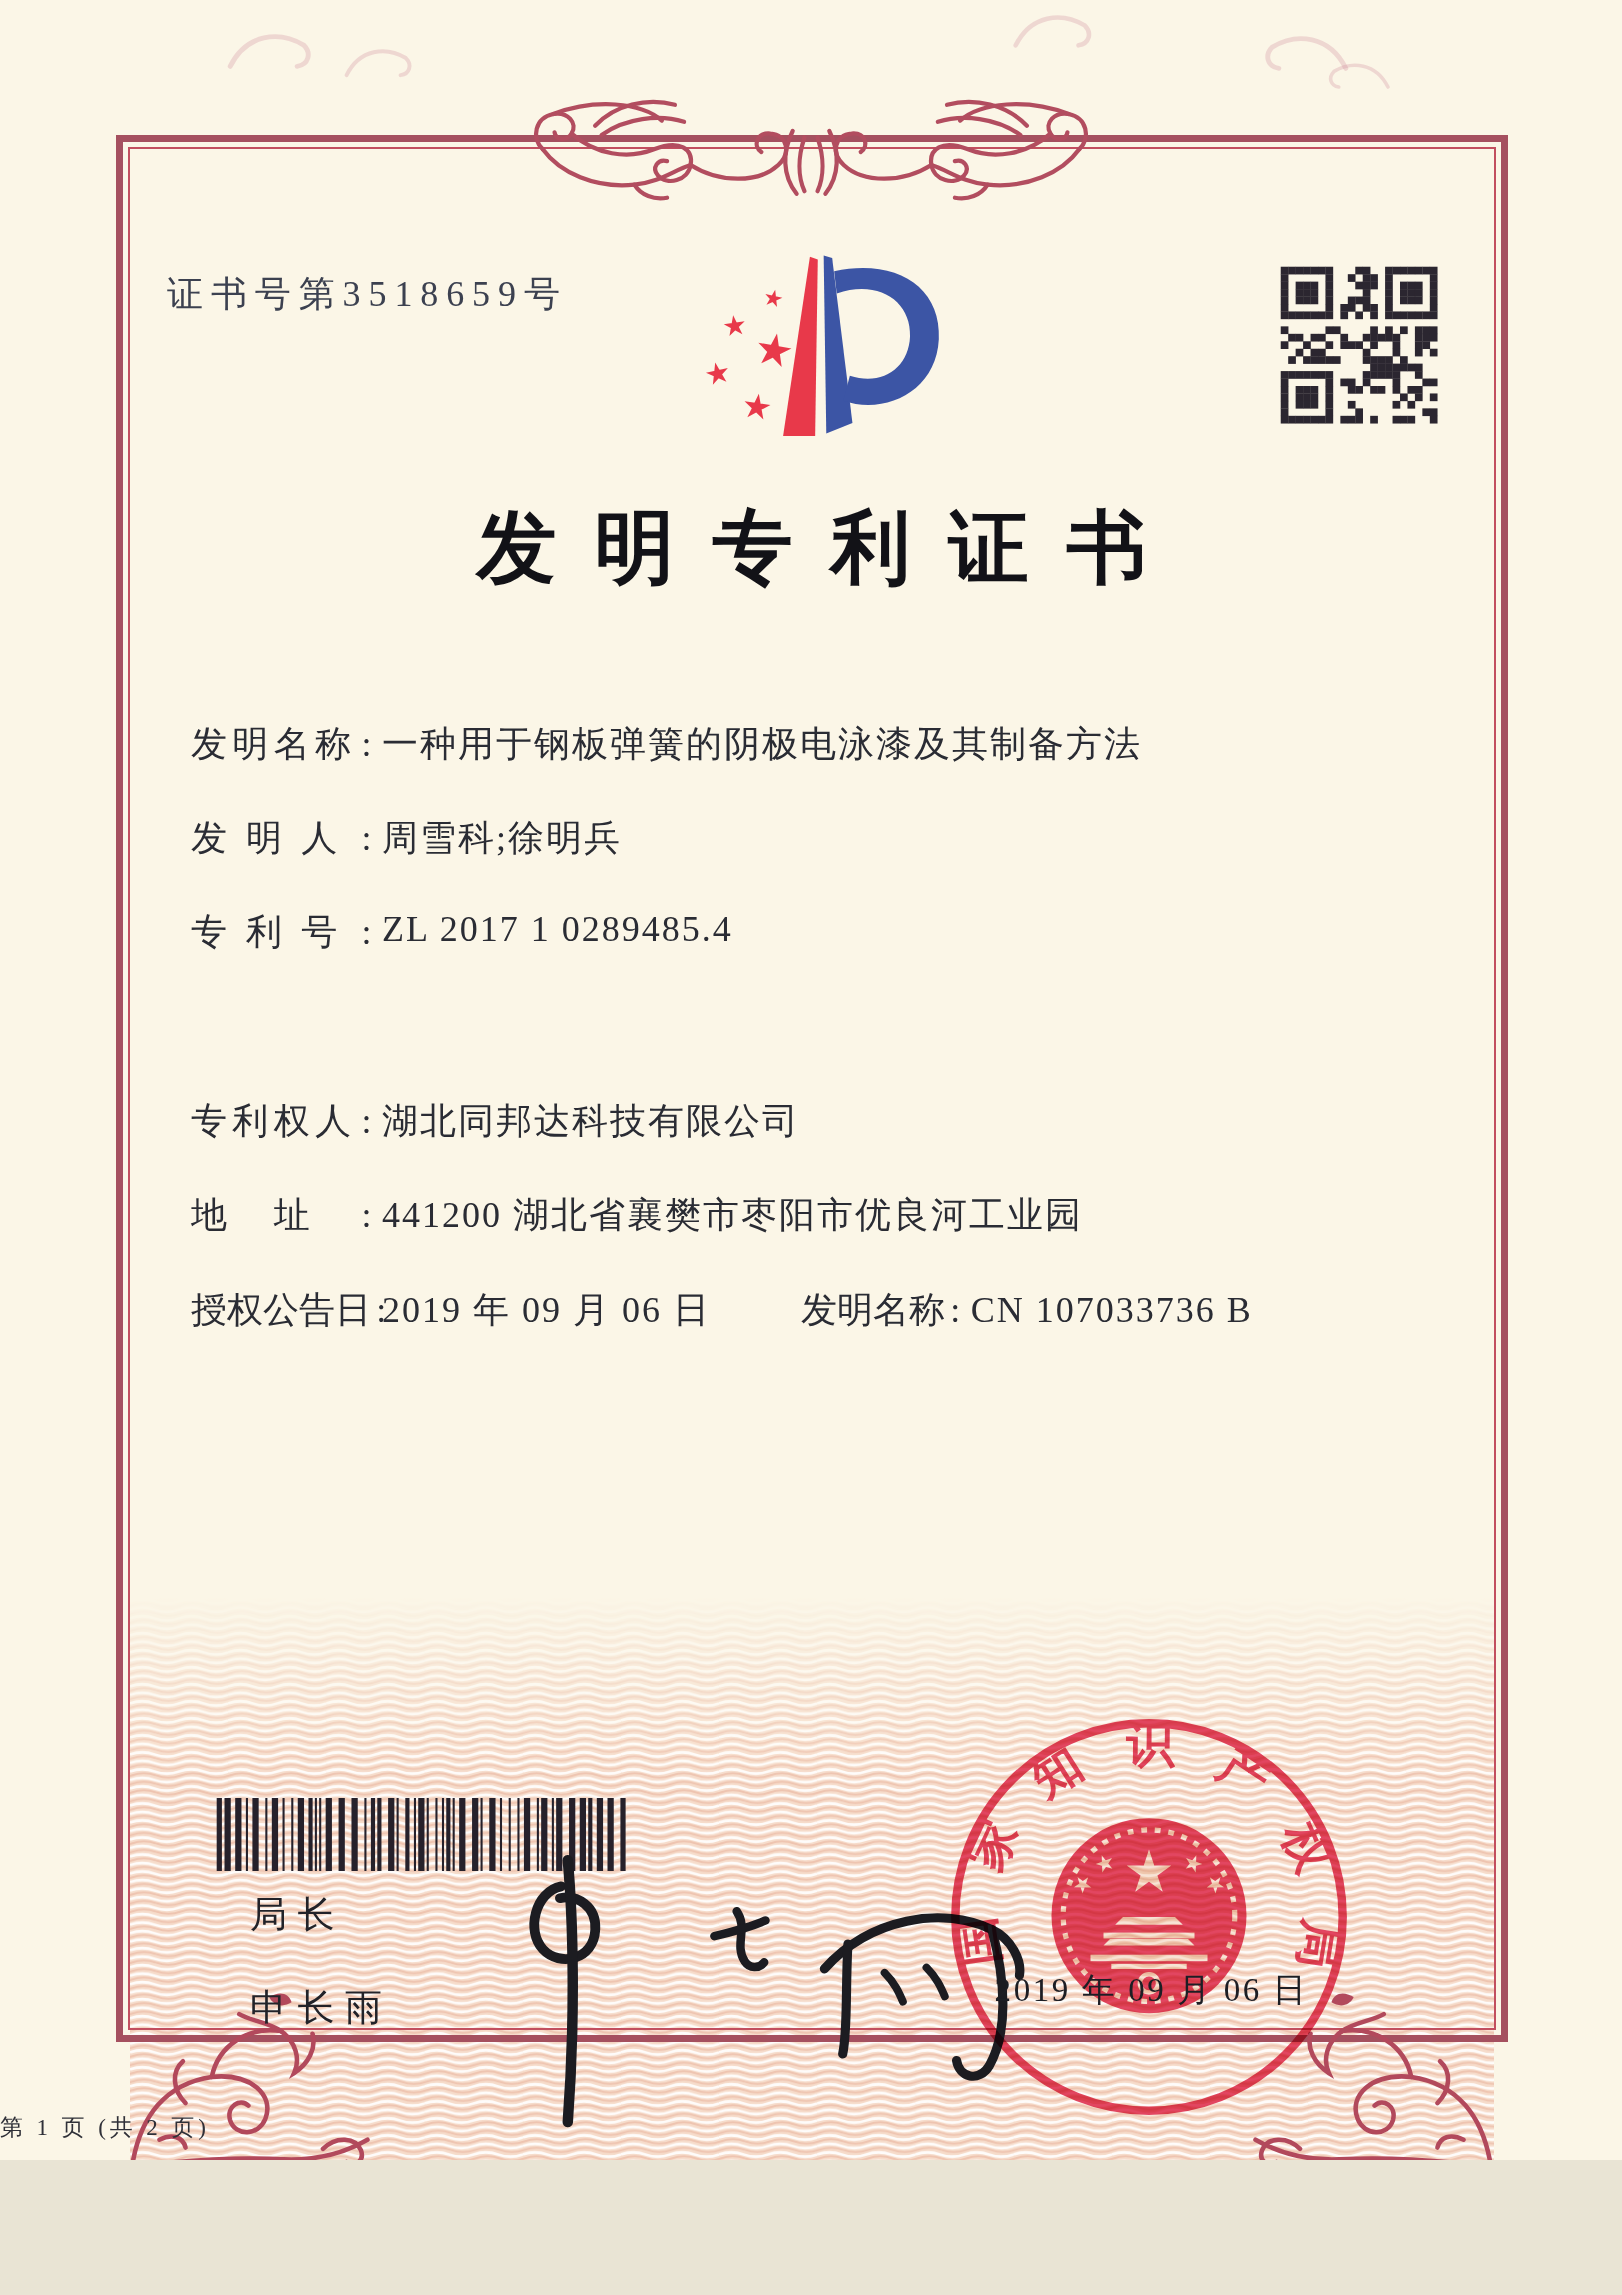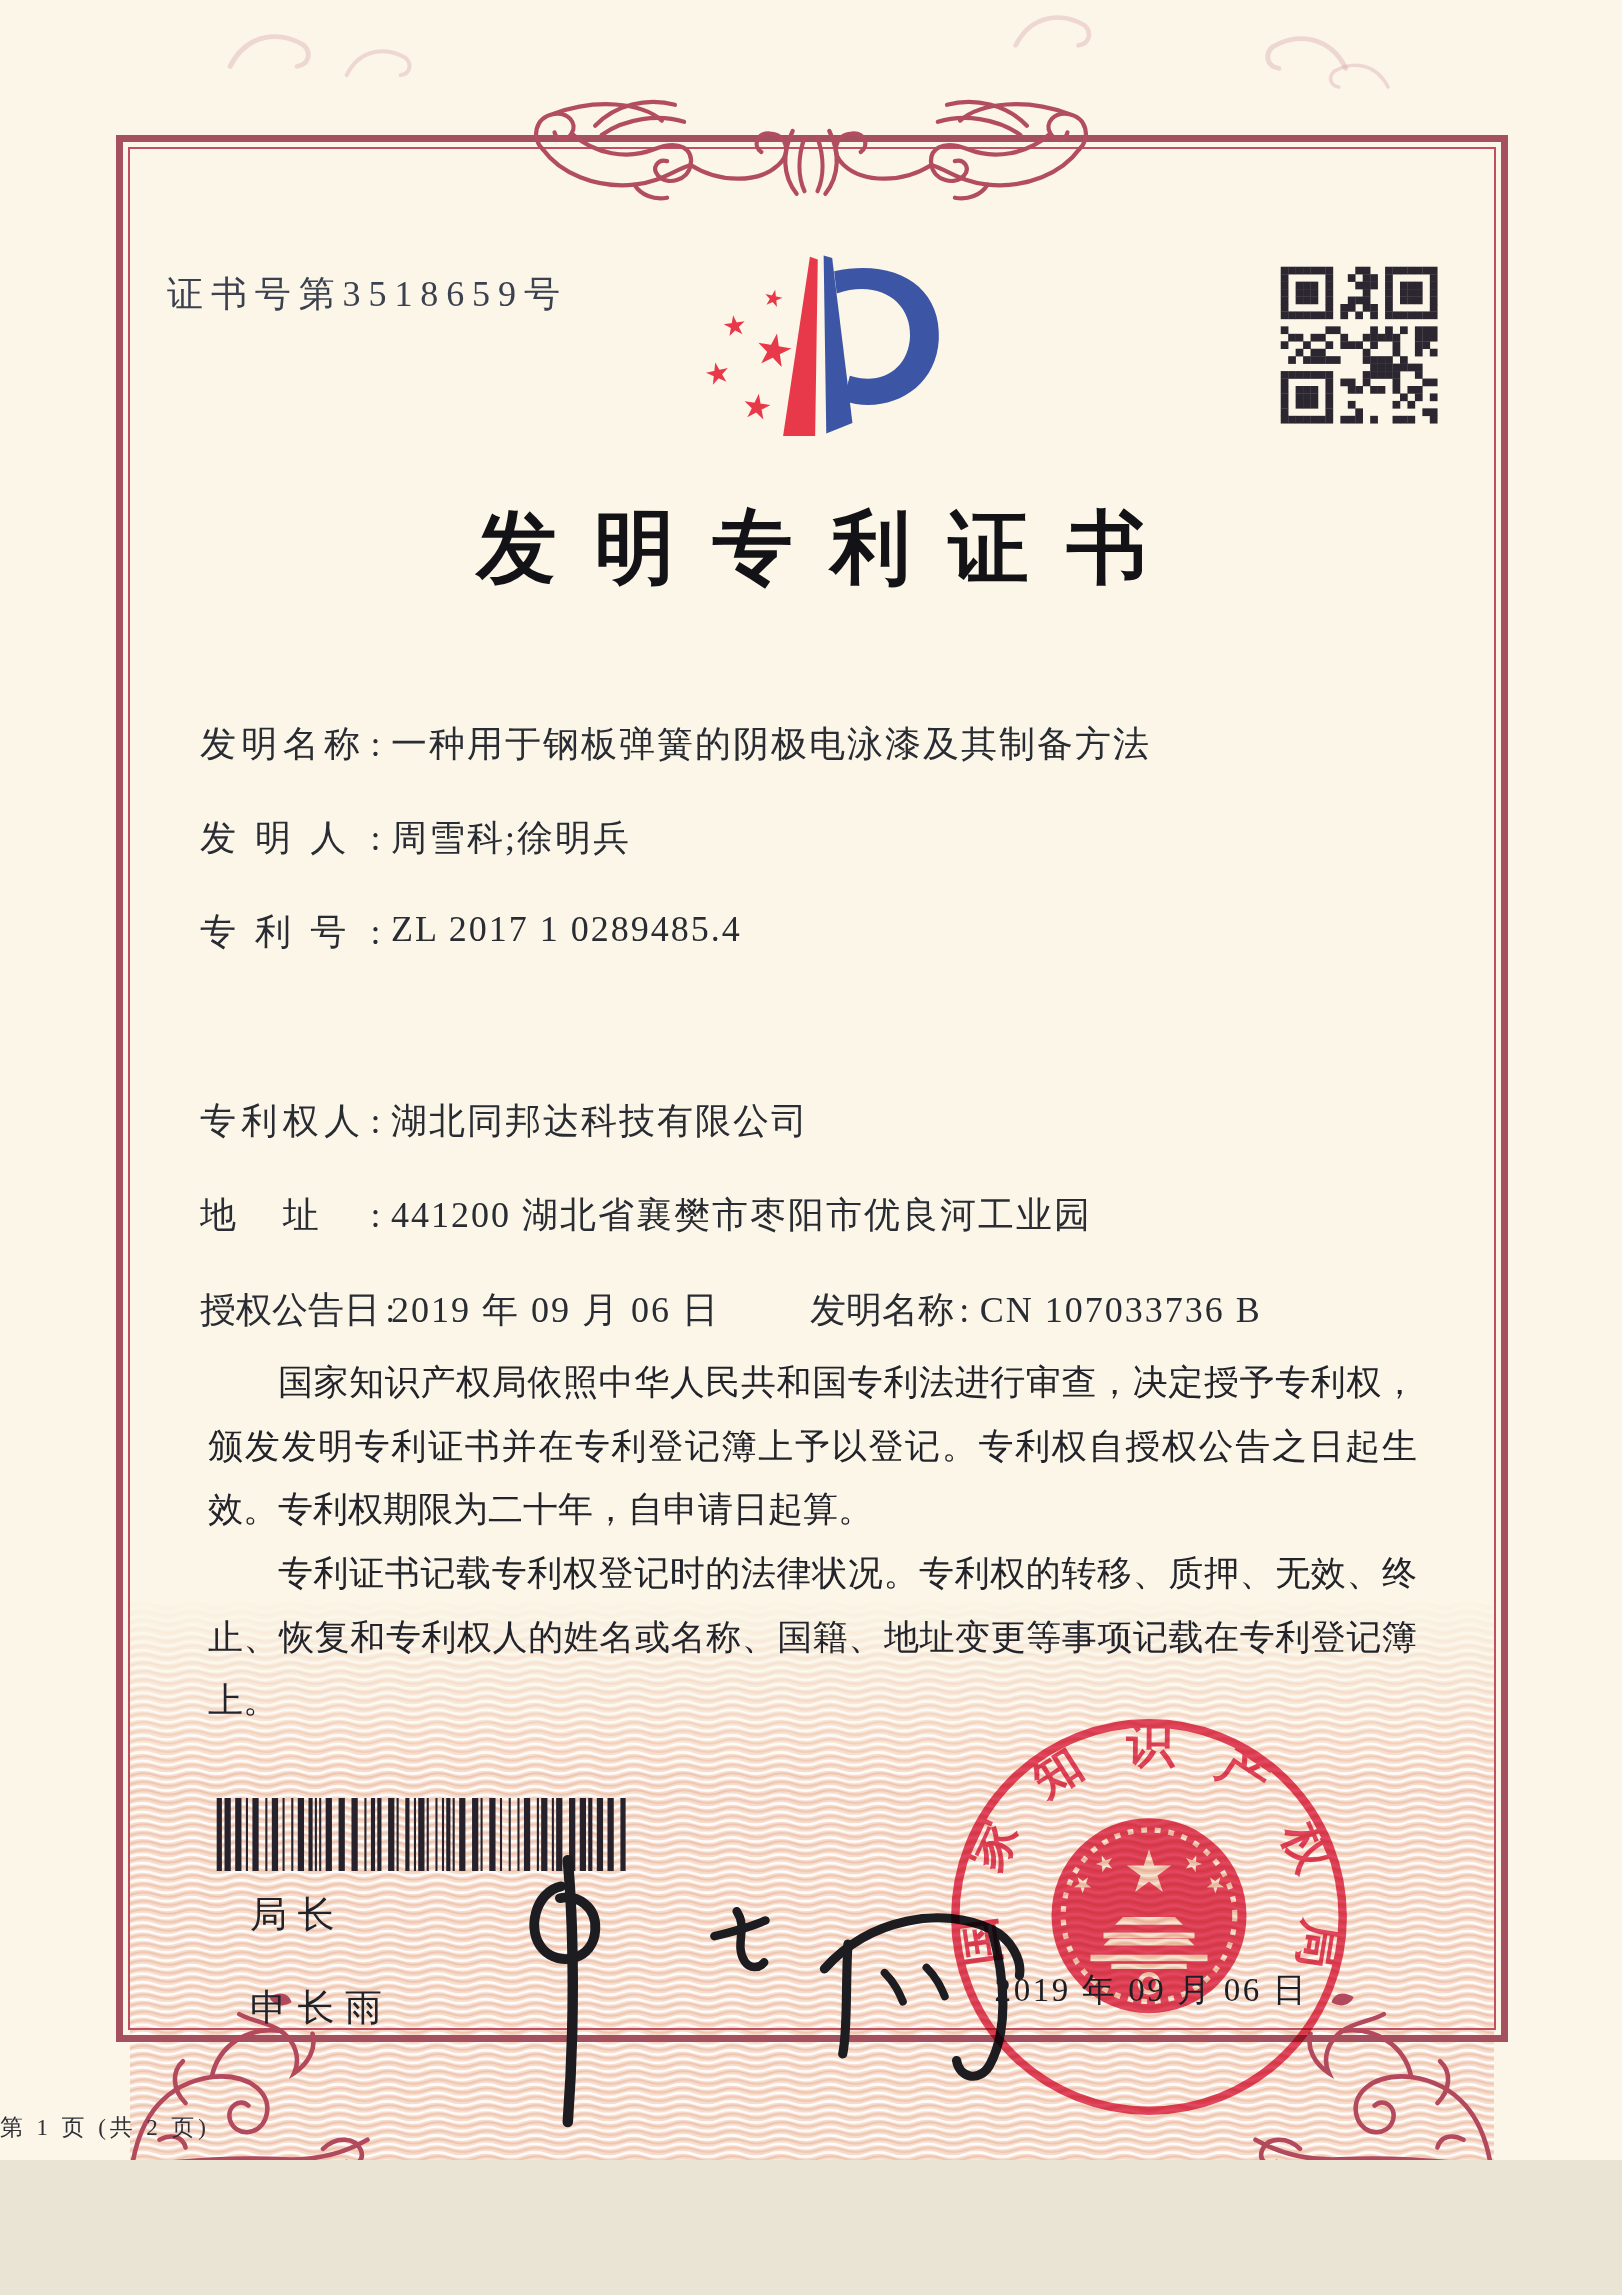--- a/index.html
+++ b/index.html
@@ -13,21 +13,21 @@
   .frame-outer{position:absolute; left:116px; top:135px; right:115px; bottom:118px;
     border:7.2px solid #a5505f;}
   .frame-inner{position:absolute; left:128px; top:147px; right:127px; bottom:130px;
     border:2px solid #c24f5f;}
   
   .texture{position:absolute; left:130px; right:129px; top:1597px; bottom:132px; z-index:0;}
   
   .cert-no{position:absolute; left:167px; top:270px; font-size:36px; letter-spacing:7.9px; color:#3c4150; z-index:2;}
   .title{position:absolute; left:0; right:0; top:495px; text-align:center;
     font-size:80px; font-weight:700; letter-spacing:38px; text-indent:38px; color:#121217; z-index:2;}
-  .field{position:absolute; left:200px; font-size:36px; z-index:2; white-space:nowrap; color:#2a2c34;}
+  .field{position:absolute; left:191px; font-size:36px; z-index:2; white-space:nowrap; color:#2a2c34;}
   .flabel{display:inline-block; width:191px; text-align:justify; text-align-last:justify; vertical-align:top;}
   .fcolon::after{content:":"; margin:0 10.5px 0 5.2px;}
   .fvalue{letter-spacing:2px;}
   .pair2{position:absolute; left:610px; top:0; white-space:nowrap;}
   .body-text{position:absolute; left:208px; top:1351px; width:1209px; font-size:35px;
     line-height:1.82; text-align:justify; color:#23242b; z-index:2;}
   .body-text p{margin:0; text-indent:2em;}
   .director{position:absolute; left:250px; font-size:37px; letter-spacing:10.5px; color:#222329; z-index:2;}
   .seal-date{position:absolute; left:952px; width:399px; top:1968px; text-align:center;
     font-size:33px; letter-spacing:2.6px; color:#1d1e24; z-index:4;}
@@ -384,24 +384,20 @@
     <span class="flabel fcolon">专利权人</span><span class="fvalue">湖北同邦达科技有限公司</span>
   </div>
   <div class="field" style="top:1191px;">
     <span class="flabel fcolon">地址</span><span class="fvalue">441200 湖北省襄樊市枣阳市优良河工业园</span>
   </div>
   <div class="field" style="top:1286px;">
     <span class="flabel fcolon">授权公告日</span><span class="fvalue">2019 年 09 月 06 日</span>
     <span class="pair2"><span class="fcolon">发明名称</span><span class="fvalue">CN 107033736 B</span></span>
   </div>
 
-  <div class="body-text">
-    <p>国家知识产权局依照中华人民共和国专利法进行审查，决定授予专利权，颁发发明专利证书并在专利登记簿上予以登记。专利权自授权公告之日起生效。专利权期限为二十年，自申请日起算。</p>
-    <p>专利证书记载专利权登记时的法律状况。专利权的转移、质押、无效、终止、恢复和专利权人的姓名或名称、国籍、地址变更等事项记载在专利登记簿上。</p>
-  </div>
 
   <svg class="barcode" id="barcode" width="412" height="73" viewBox="0 0 630 112">
       <rect x="0" y="0" width="8" height="112" fill="#26212b"></rect>
       <rect x="12" y="0" width="9.600000000000001" height="112" fill="#26212b"></rect>
       <rect x="28.400000000000002" y="0" width="9.600000000000001" height="112" fill="#26212b"></rect>
       <rect x="44.800000000000004" y="0" width="3.2" height="112" fill="#26212b"></rect>
       <rect x="54.800000000000004" y="0" width="9.600000000000001" height="112" fill="#26212b"></rect>
       <rect x="74.60000000000001" y="0" width="3.2" height="112" fill="#26212b"></rect>
       <rect x="84.60000000000001" y="0" width="9.600000000000001" height="112" fill="#26212b"></rect>
       <rect x="101.00000000000001" y="0" width="3.2" height="112" fill="#26212b"></rect>

